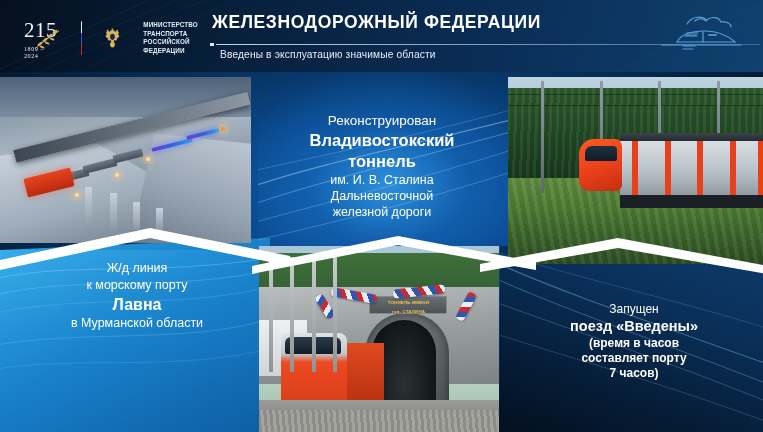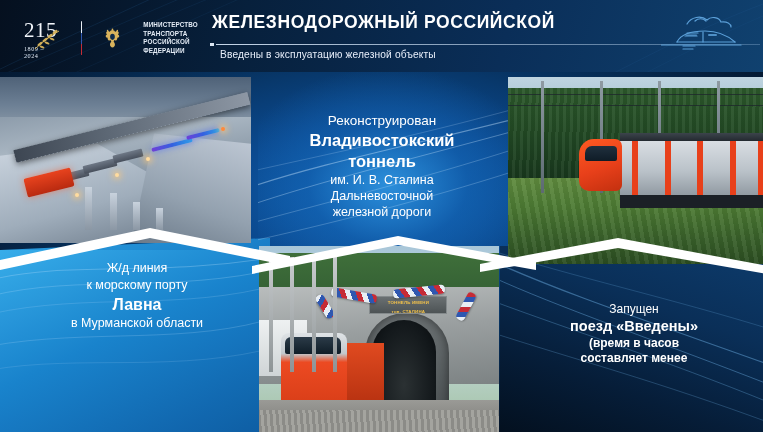--- a/index.html
+++ b/index.html
@@ -345,21 +345,22 @@
     <div class="l1 lite">Ж/д линия</div>
     <div class="l2 lite">к морскому порту</div>
     <div class="l3 bold">Лавна</div>
     <div class="l4 lite">в Мурманской области</div>
   </div>
 
   <div class="tbox" id="text-lastochka">
     <div class="l1 lite">Запущен</div>
     <div class="l2 bold">поезд «Введены»</div>
     <div class="l4 bold">(время в часов</div>
-    <div class="l5 bold">составляет менее</div>
+    <div class="l5 bold">составляет порту</div>
+    <div class="l6 bold">7 часов)</div>
   </div>
 
   <div class="header">
     <svg class="header-wave" viewBox="0 0 763 72" preserveAspectRatio="none">
       <g fill="none" stroke="#2f6fae" stroke-opacity=".30">
         <path d="M-10 74 C60 40,110 18,170 -10" stroke-width="1"></path>
         <path d="M-10 80 C70 46,130 20,200 -10" stroke-width=".8"></path>
         <path d="M10 84 C90 50,150 22,230 -10" stroke-width=".7"></path>
         <path d="M40 88 C120 54,180 24,260 -10" stroke-width=".6"></path>
         <path d="M600 80 C660 50,700 28,763 4" stroke-width=".7"></path>
@@ -404,27 +405,27 @@
         </g>
       </svg>
 
       <div class="ministry">
         <div>МИНИСТЕРСТВО ТРАНСПОРТА</div>
         <div>РОССИЙСКОЙ ФЕДЕРАЦИИ</div>
       </div>
     </div>
 
     <div class="title-wrap">
-      <div class="title">ЖЕЛЕЗНОДОРОЖНЫЙ РОССИЙСКОЙ</div>
+      <div class="title">ЖЕЛЕЗНОДОРОЖНЫЙ ФЕДЕРАЦИИ</div>
     </div>
     <div class="rule">
       <div class="dot"></div>
       <div class="line"></div>
     </div>
-    <div class="subtitle">Введены в эксплуатацию железной объекты</div>
+    <div class="subtitle">Введены в эксплуатацию значимые области</div>
 
     <svg class="train-icon" viewBox="0 0 86 42">
       <g fill="none" stroke="#5b9fd8" stroke-width="1.2" stroke-linecap="round">
         <path d="M26 12 C30 5,40 3,46 8 C50 4,58 5,60 10 C66 9,70 12,70 15"></path>
         <path d="M34 9 C37 6,42 6,45 9"></path>
         <path d="M16 30 C20 22,32 19,44 19 C56 19,66 23,74 30"></path>
         <path d="M16 30 L74 30"></path>
         <path d="M24 24 L36 24"></path>
         <path d="M26 21 L37 21"></path>
         <path d="M42 20 L42 30"></path>

